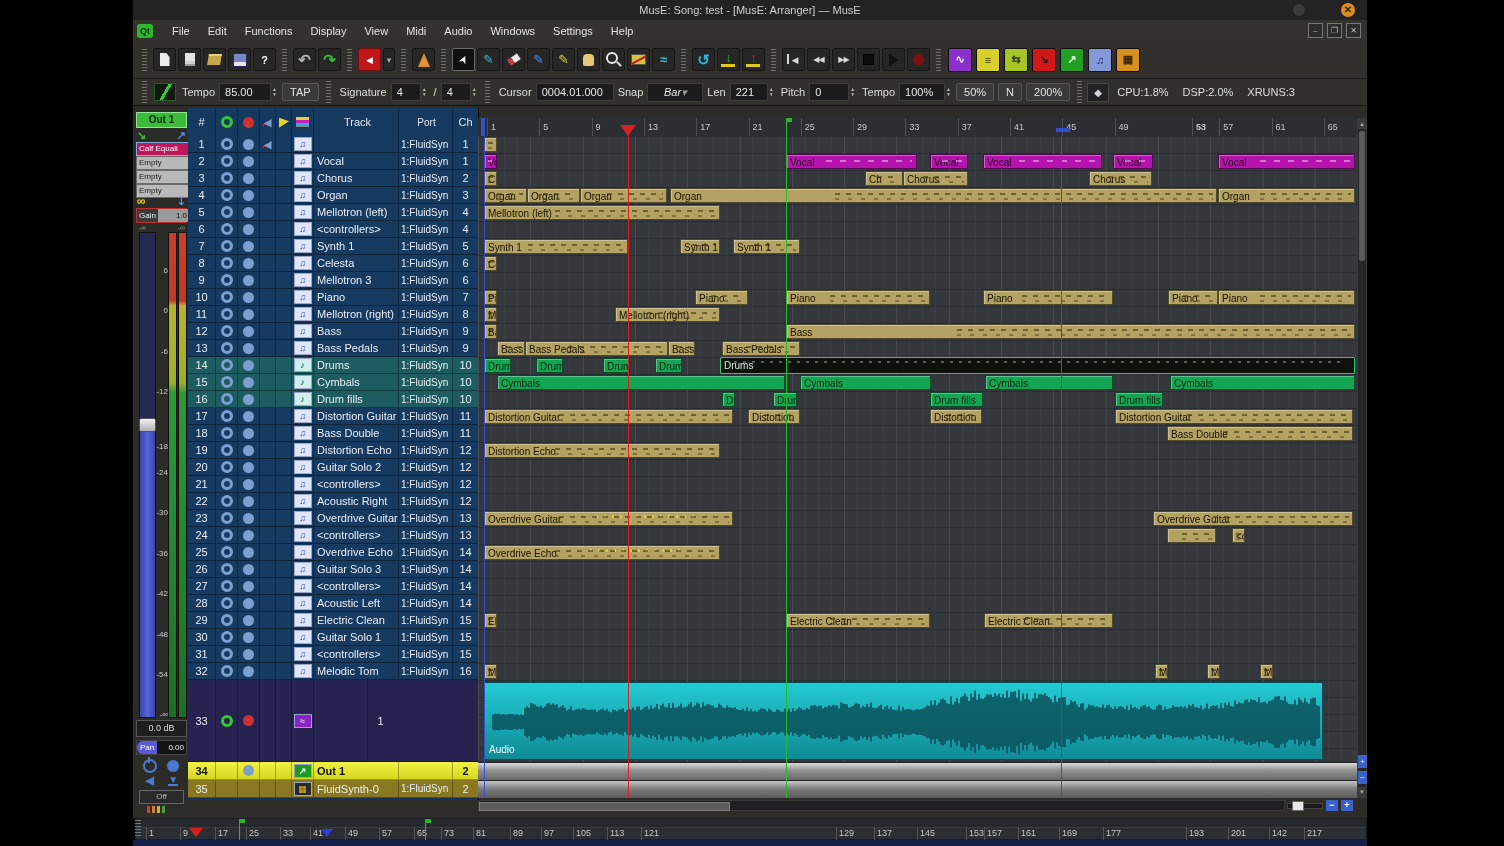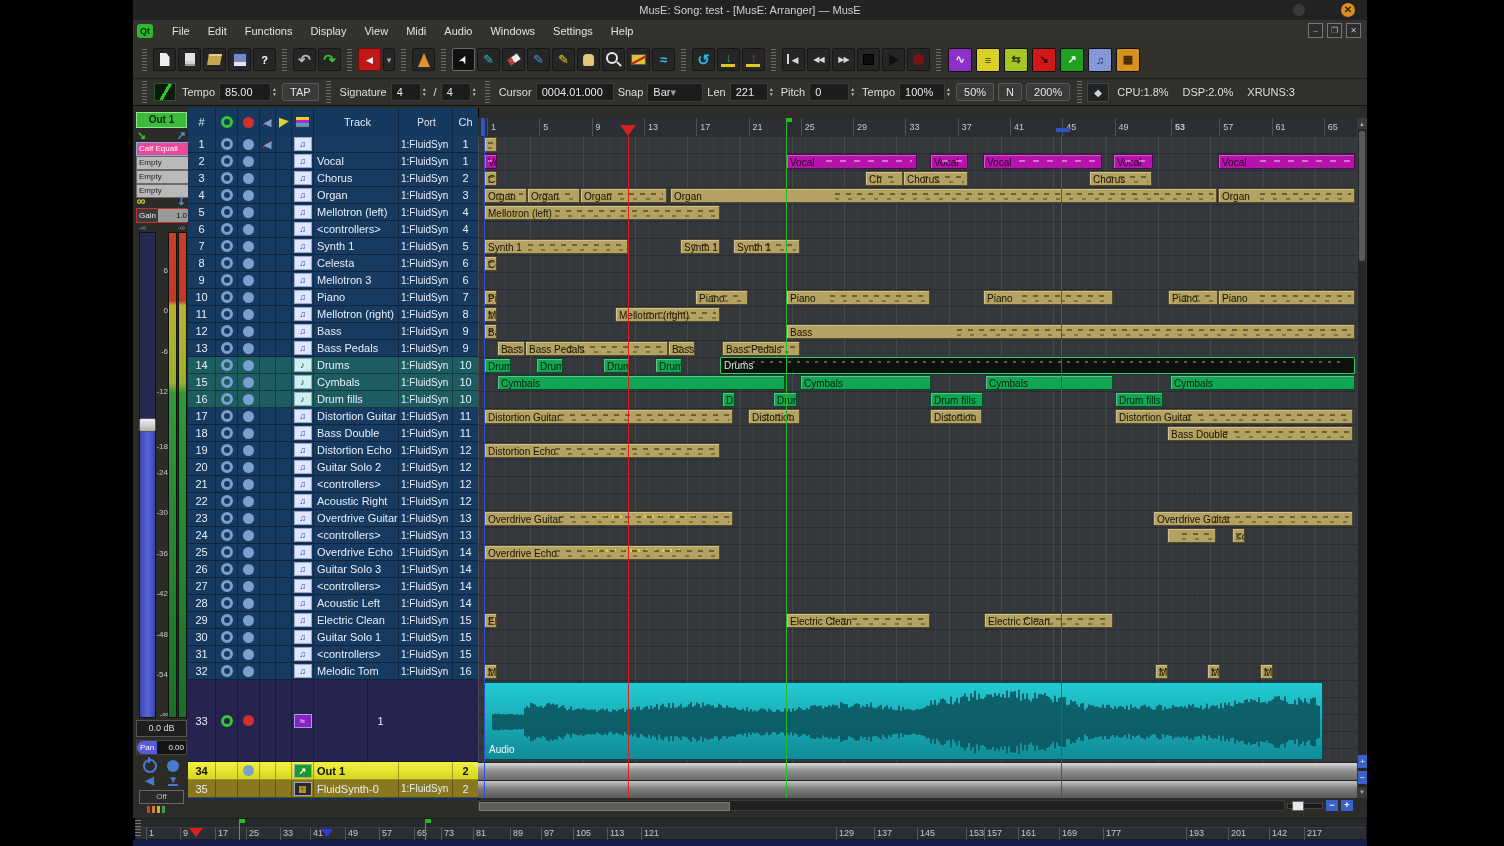--- a/index.html
+++ b/index.html
@@ -80,21 +80,21 @@
   
   #main{position:absolute;left:133px;top:106px;width:1234px;height:712px;background:#2d2c29;}
   
   #mixer{position:absolute;left:2px;top:2px;width:53px;height:704px;background:#2b2b28;font-size:9px;}
   .mx-title{position:absolute;left:1px;top:4px;width:49px;height:14px;background:#3dbb3d;border:1px solid #8fe68f;
     color:#062806;font-weight:bold;font-size:10px;text-align:center;line-height:14px;}
   .mx-arrows{position:absolute;left:2px;top:21px;width:49px;display:flex;justify-content:space-between;font-size:11px;font-weight:bold;}
   .a-dn{color:#35c035;} .a-up{color:#5588e8;}
   .mx-slot{position:absolute;left:1px;width:50px;height:12px;background:#b9b9b9;color:#1c1c1c;
     font-size:8px;line-height:12px;padding-left:2px;border:1px solid #6a6a6a;overflow:hidden;white-space:nowrap;}
-  .mx-slot.sel{background:#ec4899;color:#fff;border-color:#7ab0e8;}
+  .mx-slot.sel{background:#be185d;color:#fff;border-color:#7ab0e8;}
   .mx-link{position:absolute;left:2px;top:88px;width:49px;display:flex;justify-content:space-between;}
   .inf{color:#e6d020;font-weight:bold;font-size:12px;line-height:10px;}
   .dn2{color:#5588e8;font-weight:bold;font-size:11px;line-height:10px;}
   .mx-gain{position:absolute;left:1px;top:100px;width:49px;height:13px;border:1px solid #c03030;display:flex;}
   .g-l{background:#3a3a3a;color:#eee;font-size:8px;line-height:13px;padding:0 2px;flex:1;}
   .g-v{background:#9a9a9a;color:#111;font-size:8px;line-height:13px;padding:0 18px;}
   .mx-infs{position:absolute;left:4px;top:116px;width:46px;display:flex;justify-content:space-between;color:#9a9a9a;font-size:7px;}
   .fader{position:absolute;left:4px;top:124px;width:15px;height:484px;background:#262a52;border:1px solid #111;}
   .f-below{position:absolute;left:0;right:0;top:197px;bottom:0;background:linear-gradient(90deg,#3a44b0,#5a66d8 50%,#3a44b0);}
   .f-handle{position:absolute;left:-1px;top:185px;width:15px;height:12px;background:linear-gradient(#f2f2f2,#b0b0b0);border:1px solid #555;border-radius:2px;}
@@ -370,21 +370,21 @@
     <span class="lbl">/</span>
     <span class="val" style="width:18px;">4</span>
     <span class="ud">
         <span>▲</span>
         <span>▼</span>
       </span>
     <div class="grip"></div>
     <span class="lbl">Cursor</span>
     <span class="val dim" style="width:66px;">0004.01.000</span>
     <span class="lbl">Snap</span>
-    <span class="val" style="width:44px;display:flex;justify-content:flex-start;">
+    <span class="val" style="width:44px;display:flex;justify-content:center;font-style:italic;">
         <span>Bar</span>
         <span style="color:#999;">▾</span>
       </span>
     <span class="lbl">Len</span>
     <span class="val" style="width:26px;">221</span>
     <span class="ud">
         <span>▲</span>
         <span>▼</span>
       </span>
     <span class="lbl">Pitch</span>
@@ -1096,21 +1096,21 @@
         <div class="rtick" style="left: 165.9px;">13</div>
         <div class="rtick" style="left: 218.2px;">17</div>
         <div class="rtick" style="left: 270.5px;">21</div>
         <div class="rtick" style="left: 322.8px;">25</div>
         <div class="rtick" style="left: 375.1px;">29</div>
         <div class="rtick" style="left: 427.4px;">33</div>
         <div class="rtick" style="left: 479.7px;">37</div>
         <div class="rtick" style="left: 532px;">41</div>
         <div class="rtick" style="left: 584.3px;">45</div>
         <div class="rtick" style="left: 636.6px;">49</div>
-        <div class="rtick" style="left: 693px; font-weight: bold;">53</div>
+        <div class="rtick" style="left: 714px; font-weight: bold;">53</div>
         <div class="rtick" style="left: 741.2px;">57</div>
         <div class="rtick" style="left: 793.5px;">61</div>
         <div class="rtick" style="left: 845.8px;">65</div>
         <div style="position: absolute; left: 3px; top: 0px; width: 4px; height: 18px; background: rgb(51, 80, 204);"></div>
         <div class="rplay" style="left: 142px;"></div>
         <div class="rflag" style="left: 308px;"></div>
         <div class="rblue" style="left: 578px;"></div>
       </div>
     <div id="canvas">
         <div class="part midi" style="left: 6px; width: 13px; top: 1px;"></div>

